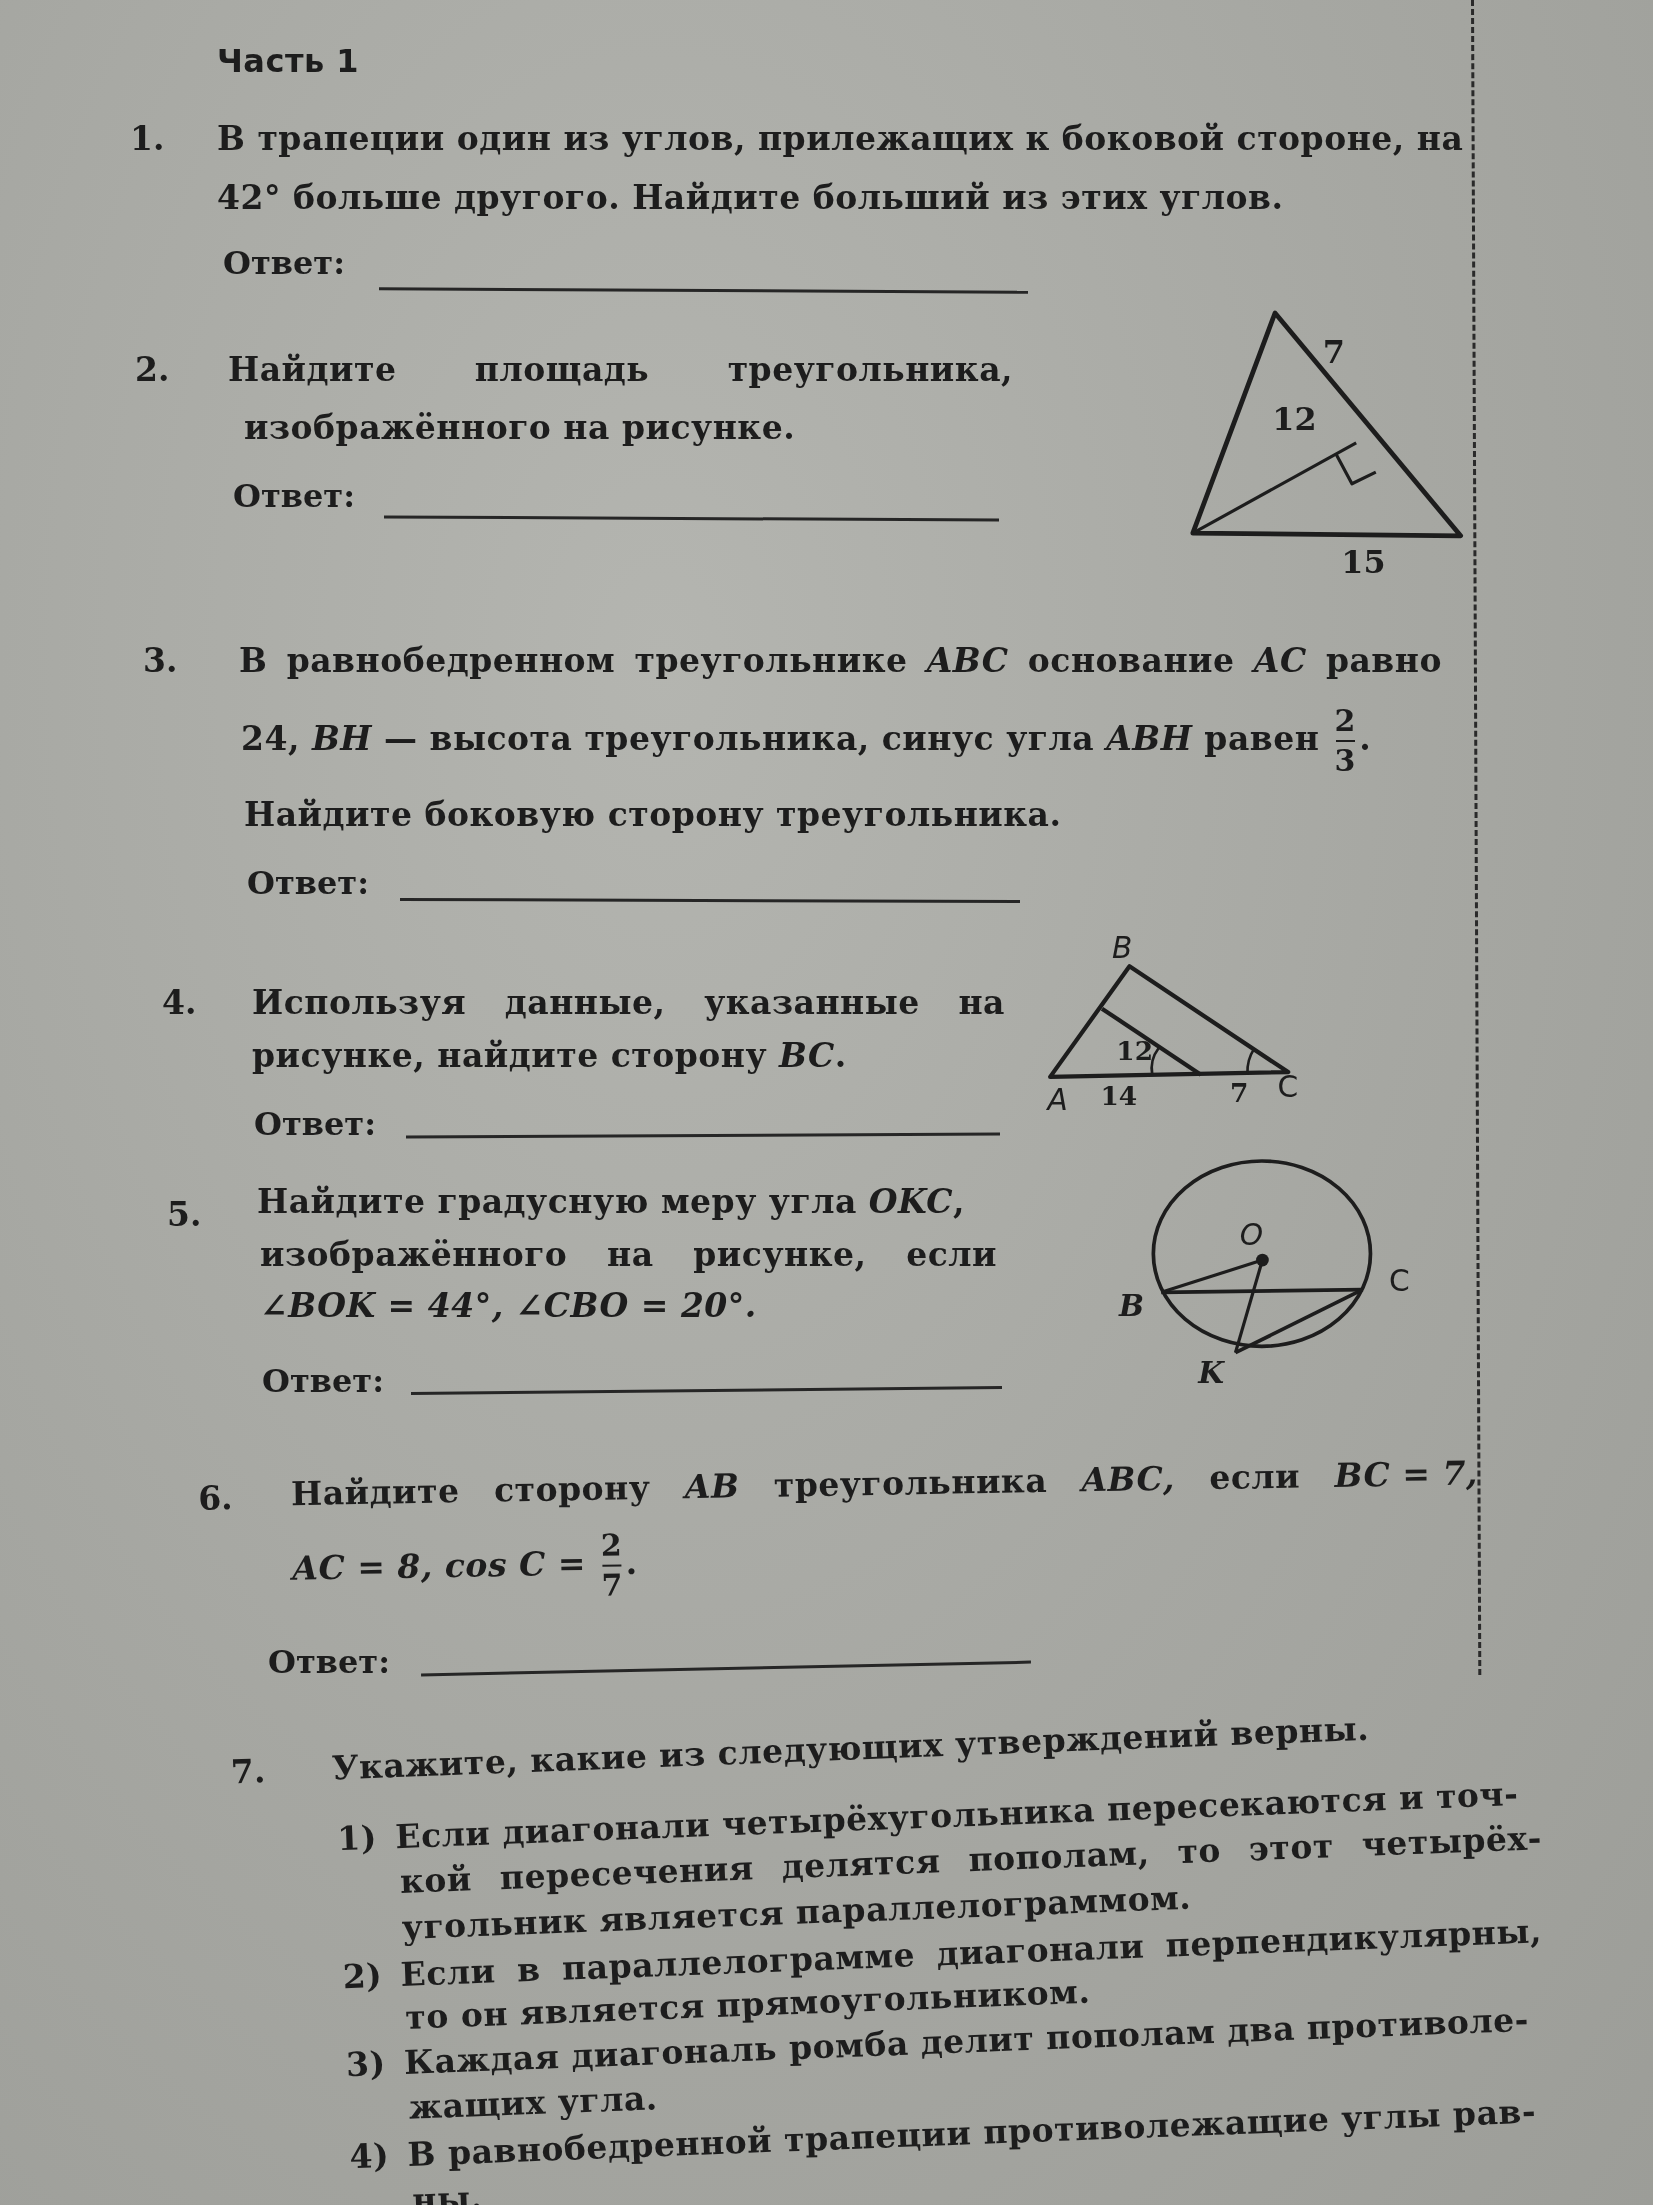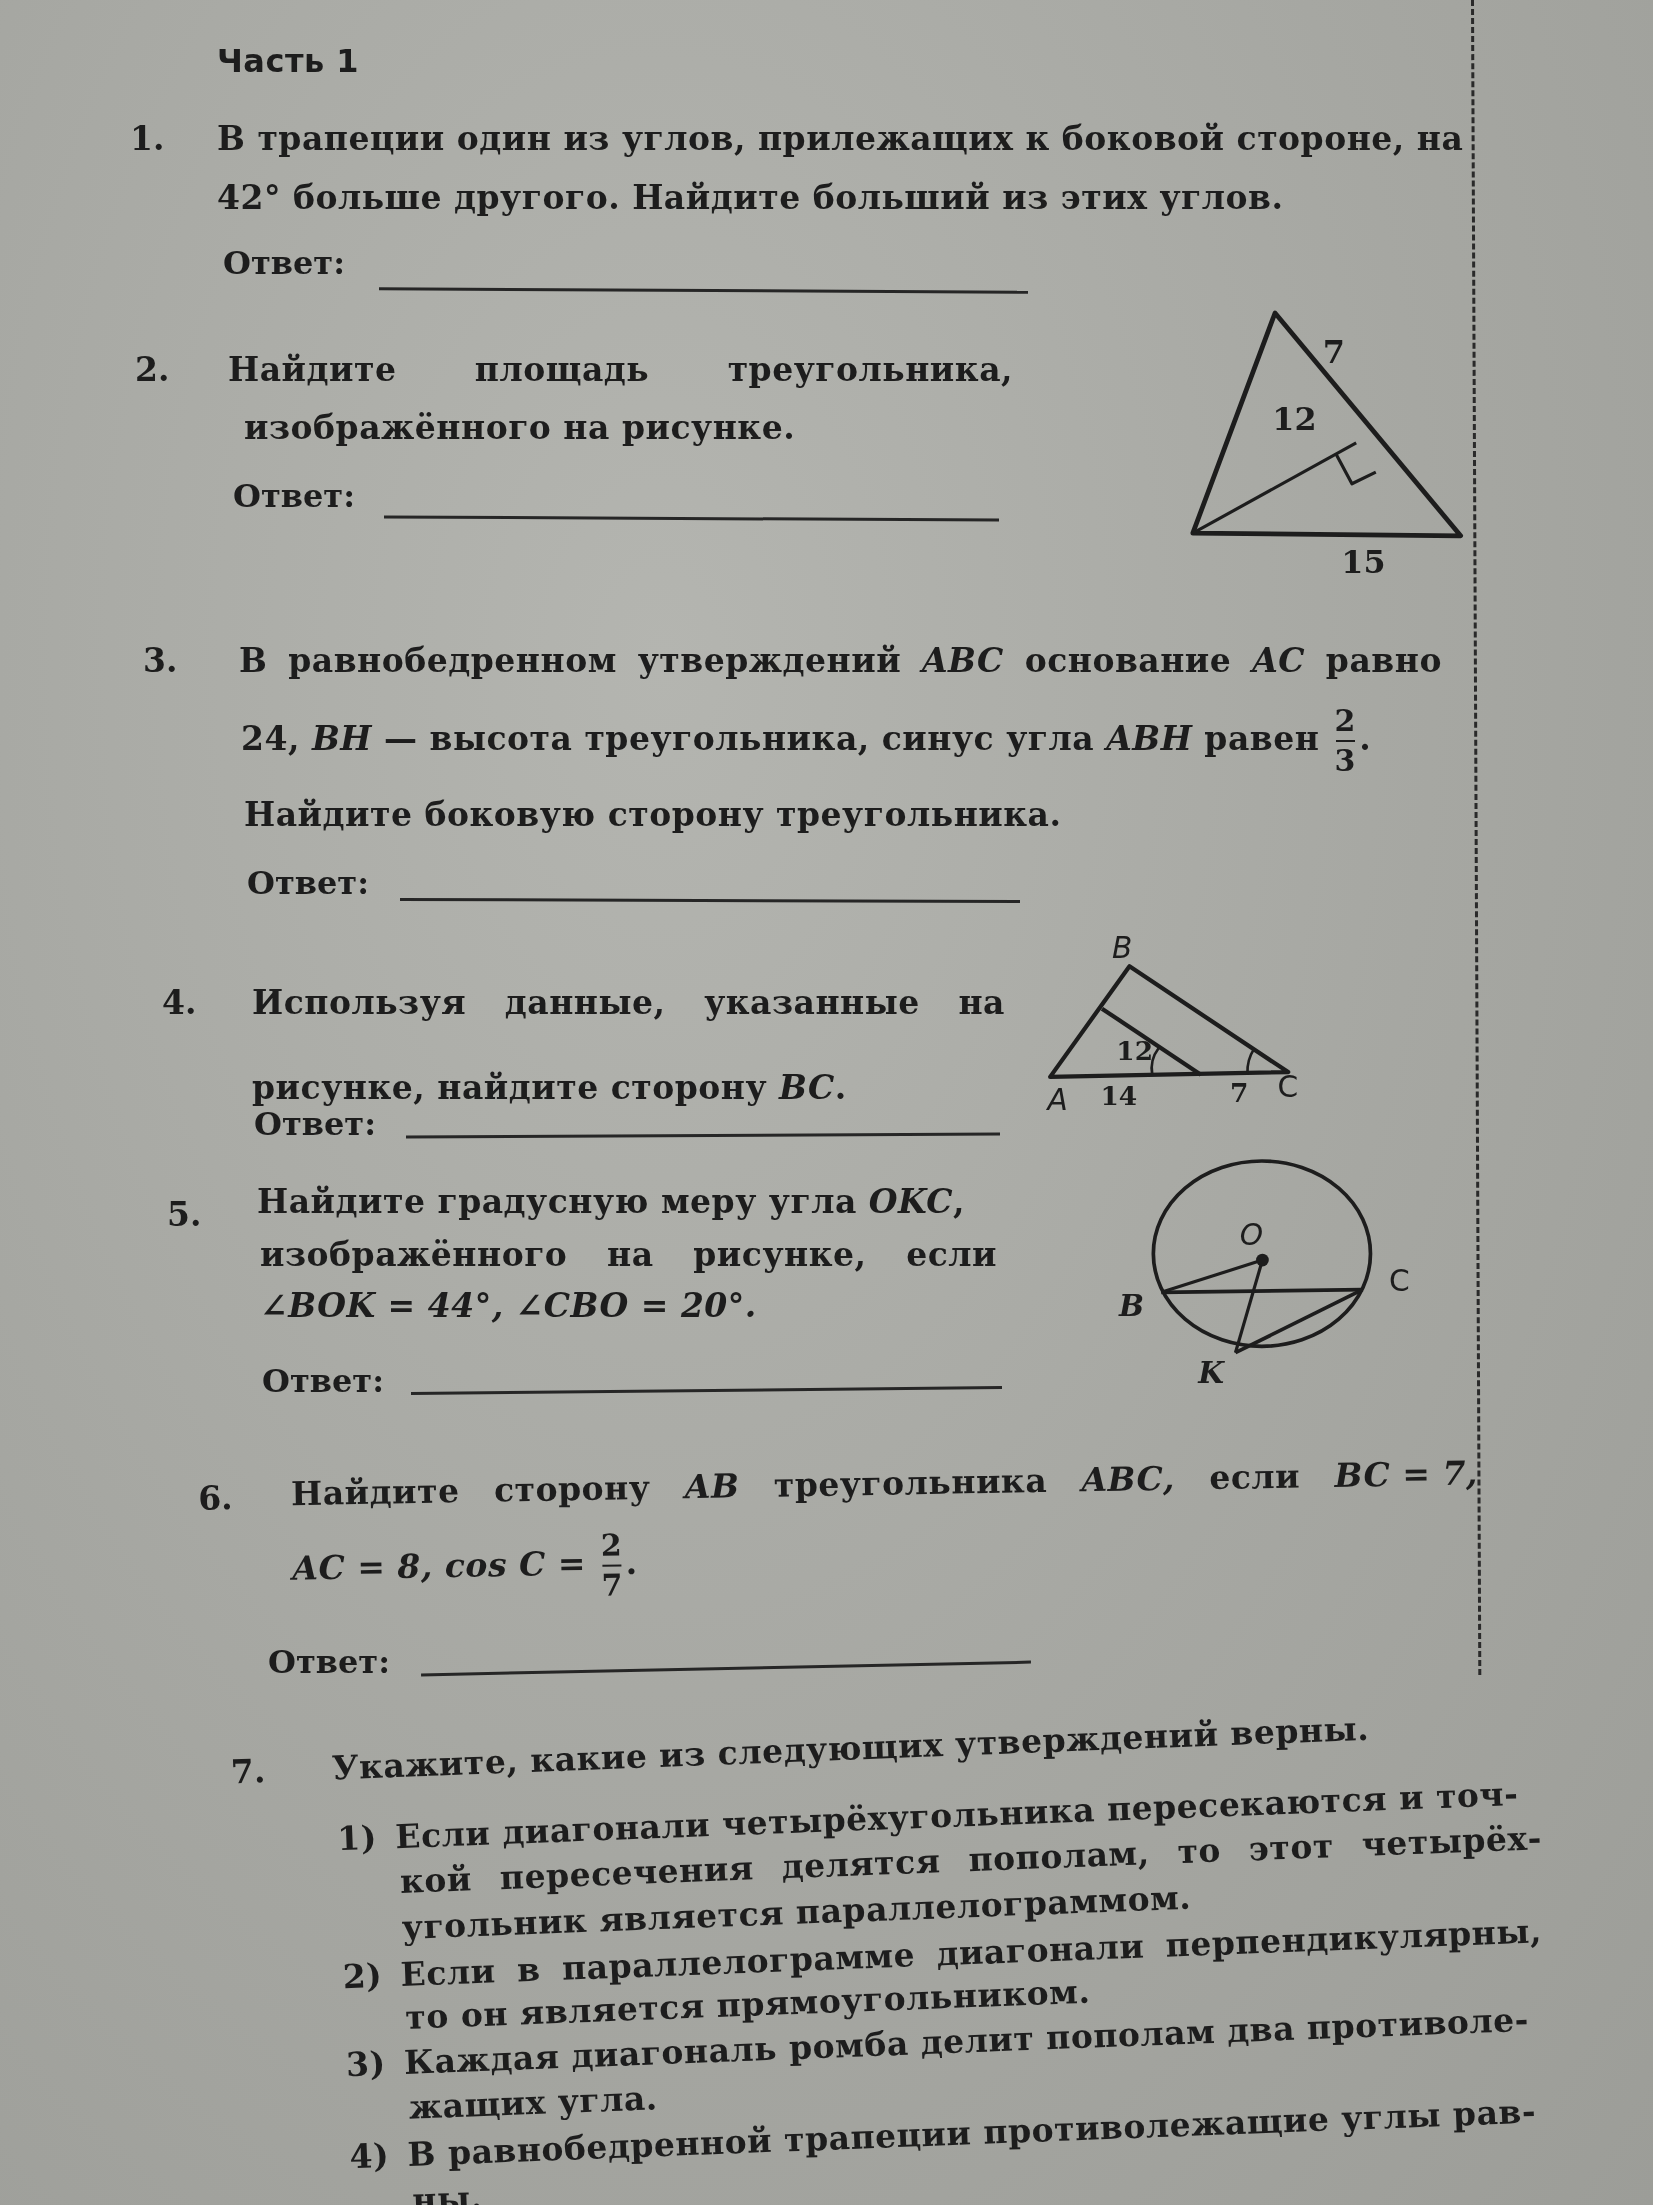--- a/index.html
+++ b/index.html
@@ -85,21 +85,21 @@
         <text x="340" y="520" font-size="60">15</text>
       </svg>
     </div>
   </div>
 
   <div>
     <div class="num" style="left:143px; top:641px;">3.</div>
     <div class="line justify" style="left:239px; top:641px; width:1203px;">
       <span>В</span>
       <span>равнобедренном</span>
-      <span>утверждений</span>
+      <span>треугольнике</span>
       <span class="it">ABC</span>
       <span>основание</span>
       <span class="it">AC</span>
       <span>равно</span>
     </div>
     <div class="line" style="left:241px; top:705px;">
       <span>24, </span><span class="it">BH</span><span> — высота треугольника, синус угла </span><span class="it">ABH</span><span> равен</span>
       <span class="frac">
         <span>2</span>
         <span class="bar"></span>
@@ -112,21 +112,21 @@
   </div>
 
   <div>
     <div class="num" style="left:162px; top:983px;">4.</div>
     <div class="line justify" style="left:252px; top:983px; width:753px;">
       <span>Используя</span>
       <span>данные,</span>
       <span>указанные</span>
       <span>на</span>
     </div>
-    <div class="line" style="left:252px; top:1036px;margin-top:32px;">
+    <div class="line" style="left:252px; top:1036px;">
       <span>рисунке, найдите сторону </span><span class="it">BC</span><span>.</span>
     </div>
     <div class="answer-label" style="left:254px; top:1105px;">Ответ:</div>
     <div class="answer-line" style="left:406px; top:1134px; width:594px; transform:rotate(-0.3deg);"></div>
 
     <div class="fig" style="left:1039px; top:933px;">
       <svg width="419" height="201" viewBox="0 0 790 380">
         <g stroke="#1d1d1d" stroke-width="8" fill="none" stroke-linejoin="round">
           <polygon points="20,272 170,63 470,263"></polygon>
           <line x1="118" y1="143" x2="305" y2="268"></line>

